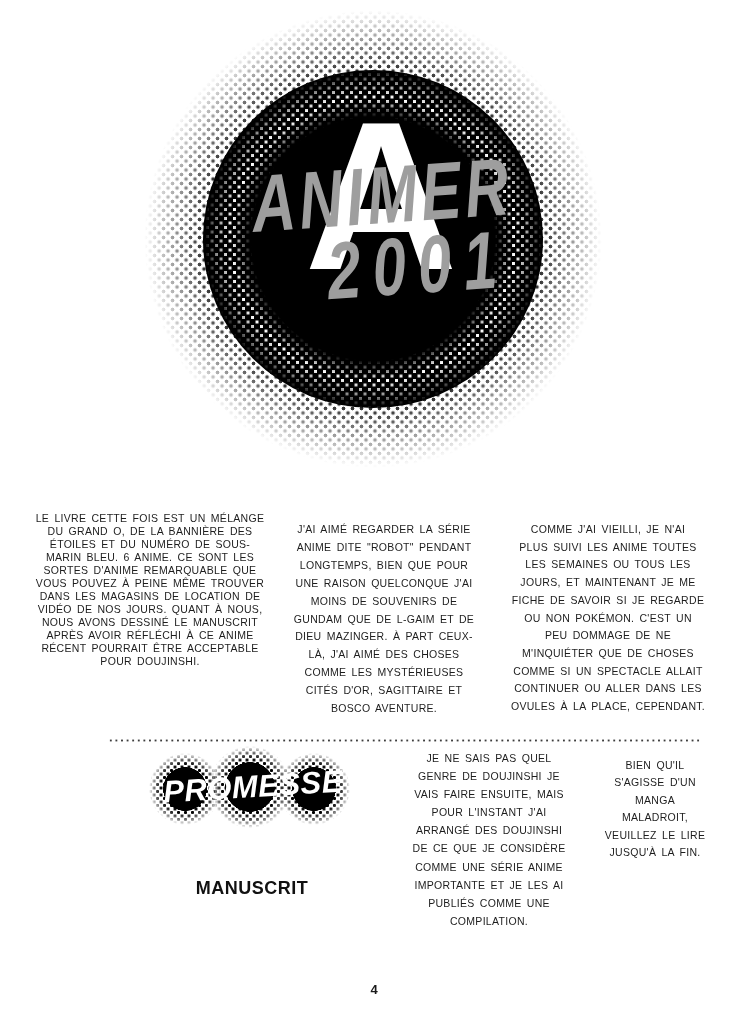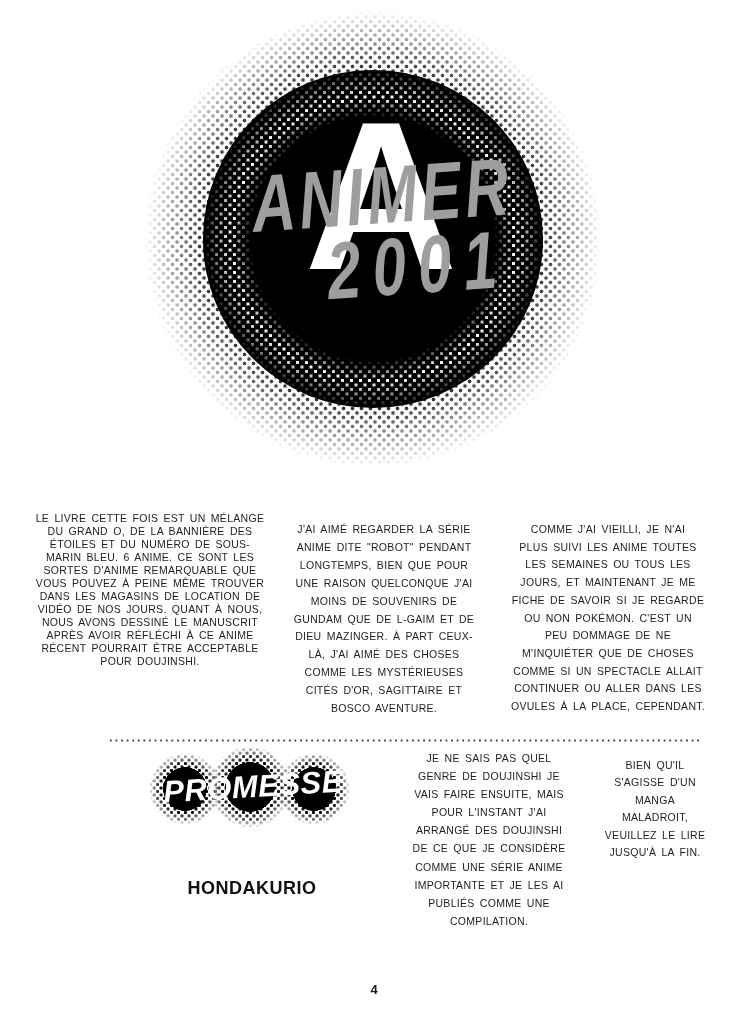--- a/index.html
+++ b/index.html
@@ -150,21 +150,21 @@
 
   <div class="dotted-sep"></div>
 
   <div class="promesse">
     <div class="blob b1"></div>
     <div class="blob b2"></div>
     <div class="blob b3"></div>
     <div class="promesse-title">PROMESSE</div>
   </div>
 
-  <div class="author">HONDAKURIO</div>
+  <div class="author">MANUSCRIT</div>
 
   <div class="txt block4">JE NE SAIS PAS QUEL
 GENRE DE DOUJINSHI JE
 VAIS FAIRE ENSUITE, MAIS
 POUR L'INSTANT J'AI
 ARRANGÉ DES DOUJINSHI
 DE CE QUE JE CONSIDÈRE
 COMME UNE SÉRIE ANIME
 IMPORTANTE ET JE LES AI
 PUBLIÉS COMME UNE

